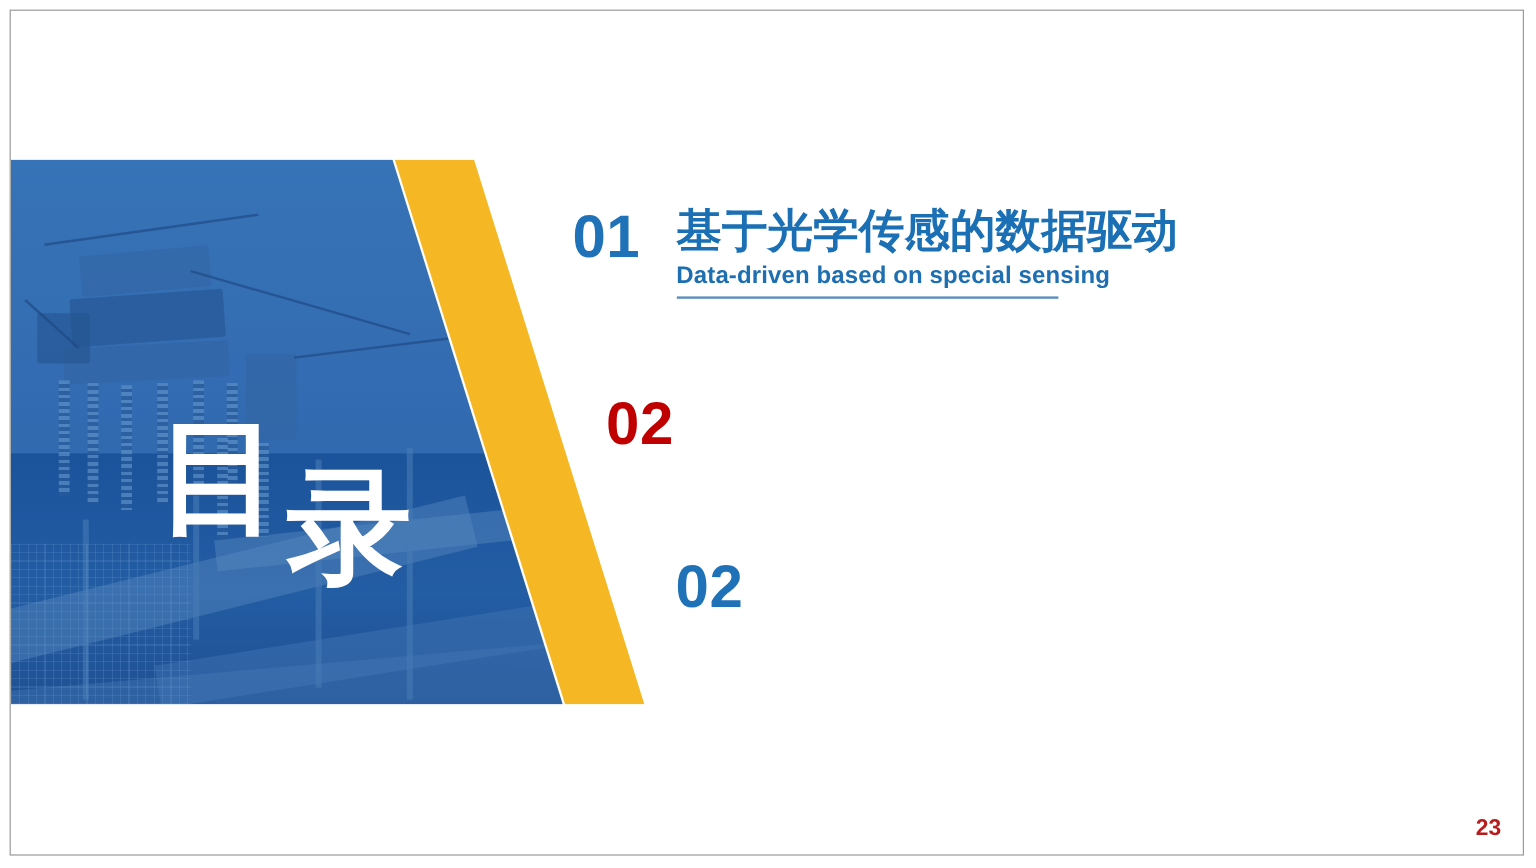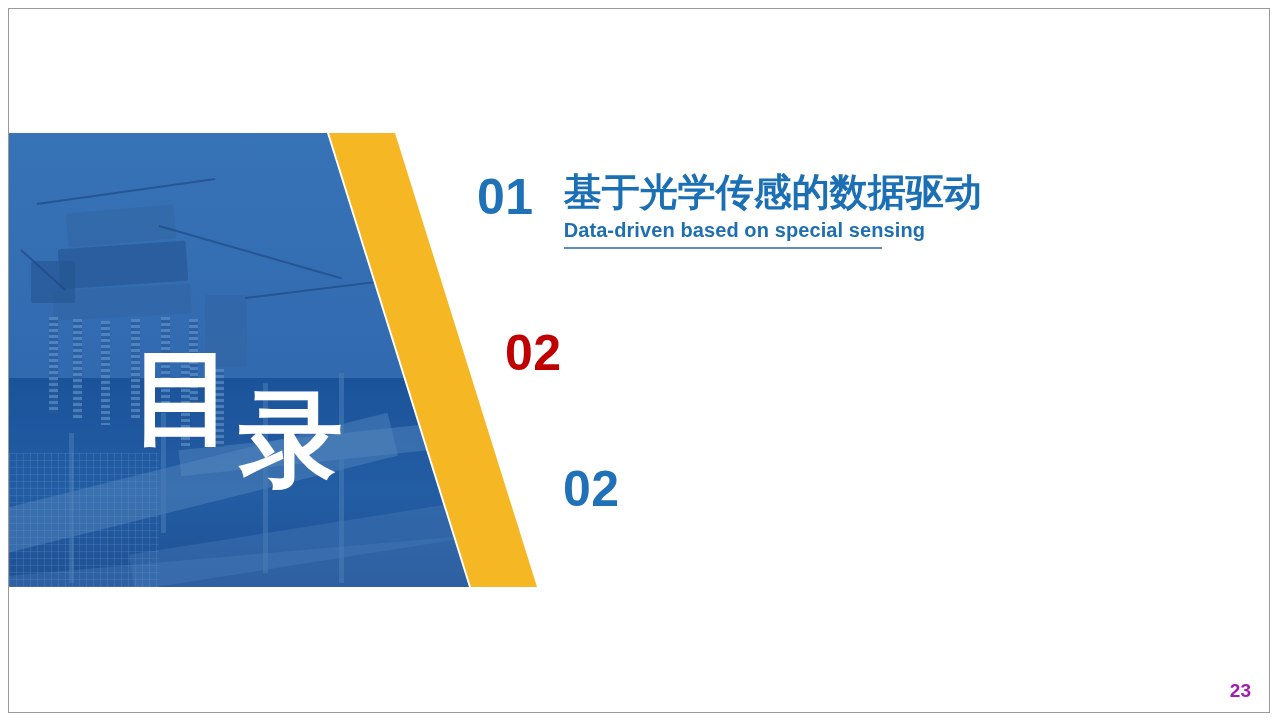--- a/index.html
+++ b/index.html
@@ -216,21 +216,21 @@
   .r2 { width: 368px; }
   .r3 { width: 362px; }
 
   
   .page-num {
     position: absolute;
     right: 18px;
     bottom: 10px;
     font-size: 19px;
     font-weight: 700;
-    color: #a21caf;
+    color: #b91c1c;
   }
 </style>
 </head>
 <body>
 
 <div class="slide">
 
   <div class="panel">
 
     <div class="panel-blue">

